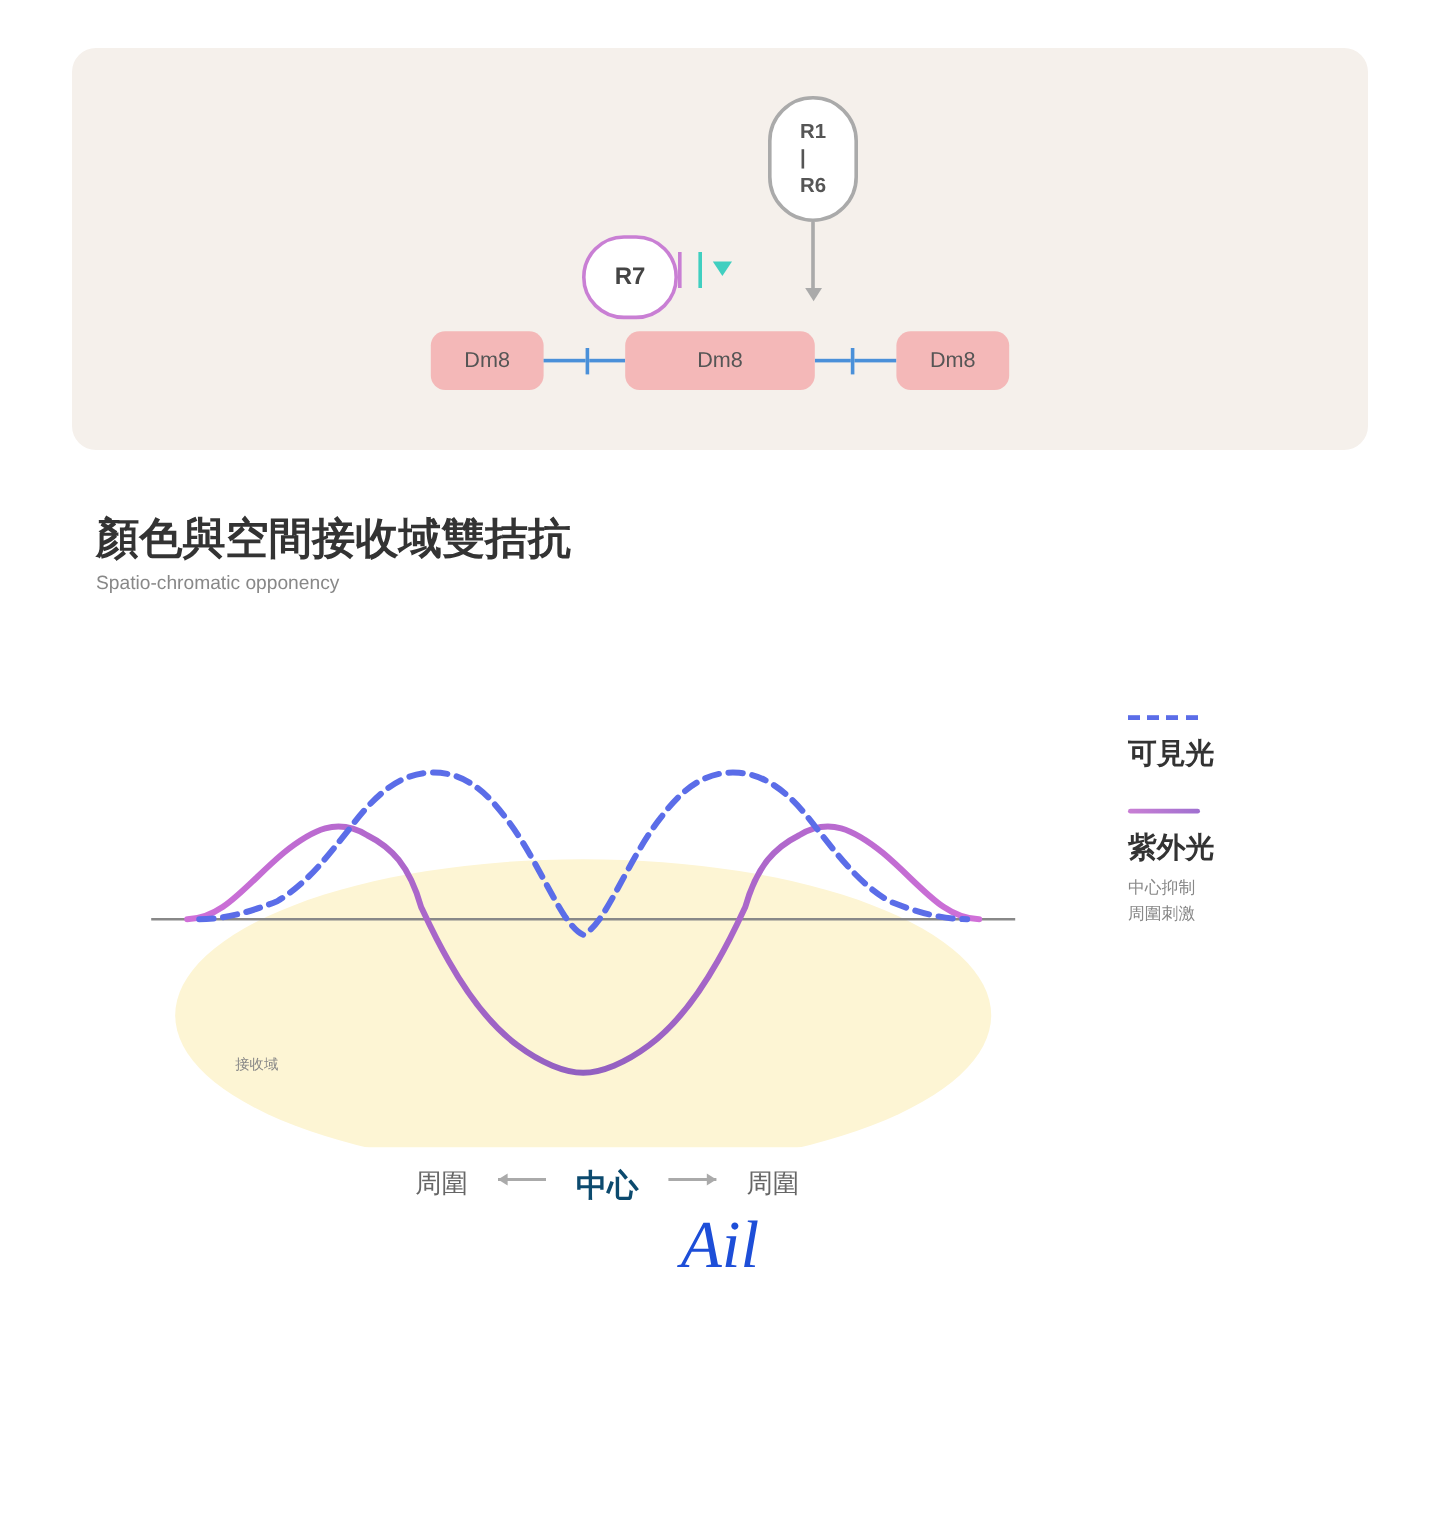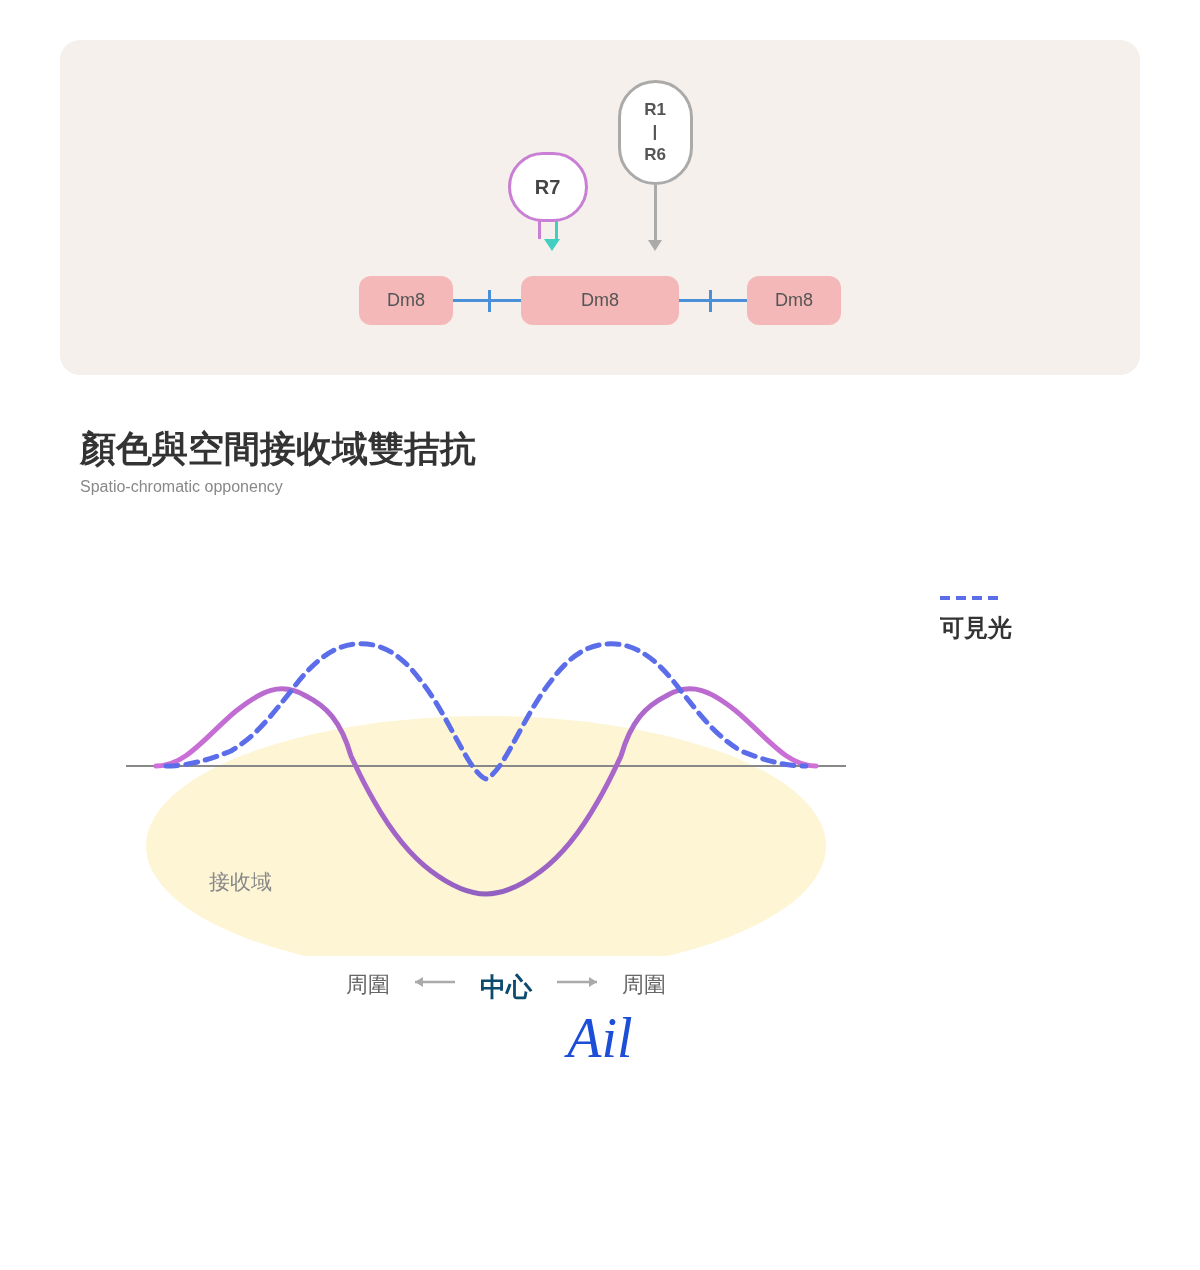--- a/index.html
+++ b/index.html
@@ -68,21 +68,20 @@
       border: 3px solid #aaa;
       background: white;
       border-radius: 40px;
       display: flex;
       align-items: center;
       justify-content: center;
       font-size: 17px;
       font-weight: 600;
       color: #555;
       line-height: 1.3;
-      text-align: center;
     }
 
     .r1r6-stem {
       width: 3px;
       height: 55px;
       background: #aaa;
       position: relative;
     }
 
     .arrow-down-gray {
@@ -157,22 +156,22 @@
 
     
     .wave-svg {
       width: 100%;
       height: 420px;
     }
 
     .receptive-field-label {
       position: absolute;
       bottom: 90px;
-      left: 129px;
-      font-size: 21px;
+      left: 116px;
+      font-size: 12px;
       color: #888;
     }
 
     
     .bottom-labels {
       display: flex;
       justify-content: center;
       align-items: flex-start;
       gap: 20px;
       margin-top: 10px;
@@ -242,21 +241,21 @@
       font-style: italic;
       color: #1d4ed8;
       text-align: center;
       margin-top: 20px;
       width: 100%;
       font-family: Georgia, serif;
     }
 
     .receptor-combo {
       display: flex;
-      flex-direction: column;
+      flex-direction: row;
       align-items: center;
       justify-content: flex-end;
     }
   </style>
 </head>
 <body>
 
 <div class="top-section">
 
   <div style="display:flex; align-items:flex-end; gap:30px; margin-bottom:20px;">
@@ -386,17 +385,25 @@
       </div>
     </div>
 
     <div class="legend">
 
       <div class="legend-item">
         <div class="legend-dashed"></div>
         <div class="legend-title">可見光</div>
       </div>
 
+      <div class="legend-item">
+        <div class="legend-solid"></div>
+        <div class="legend-title">紫外光</div>
+        <div class="legend-desc">
+          <span>中心抑制</span><br>
+          <span>周圍刺激</span>
+        </div>
+      </div>
     </div>
   </div>
 </div>
 
 <div class="ail-text">Ail</div>
 
 </body></html>

